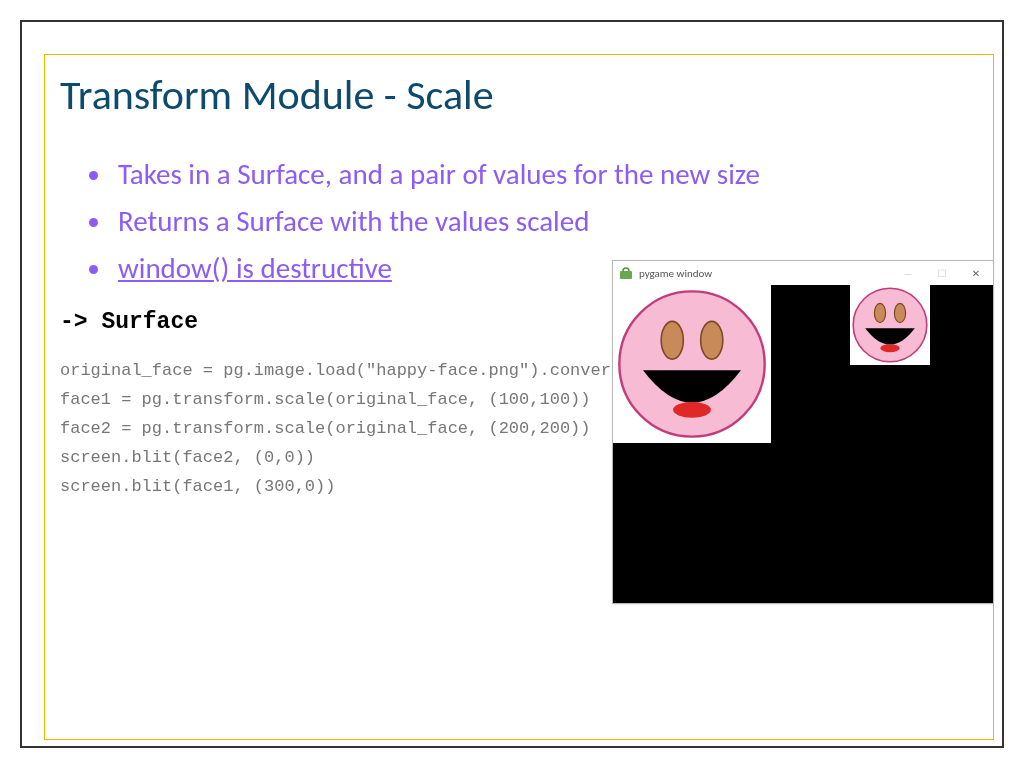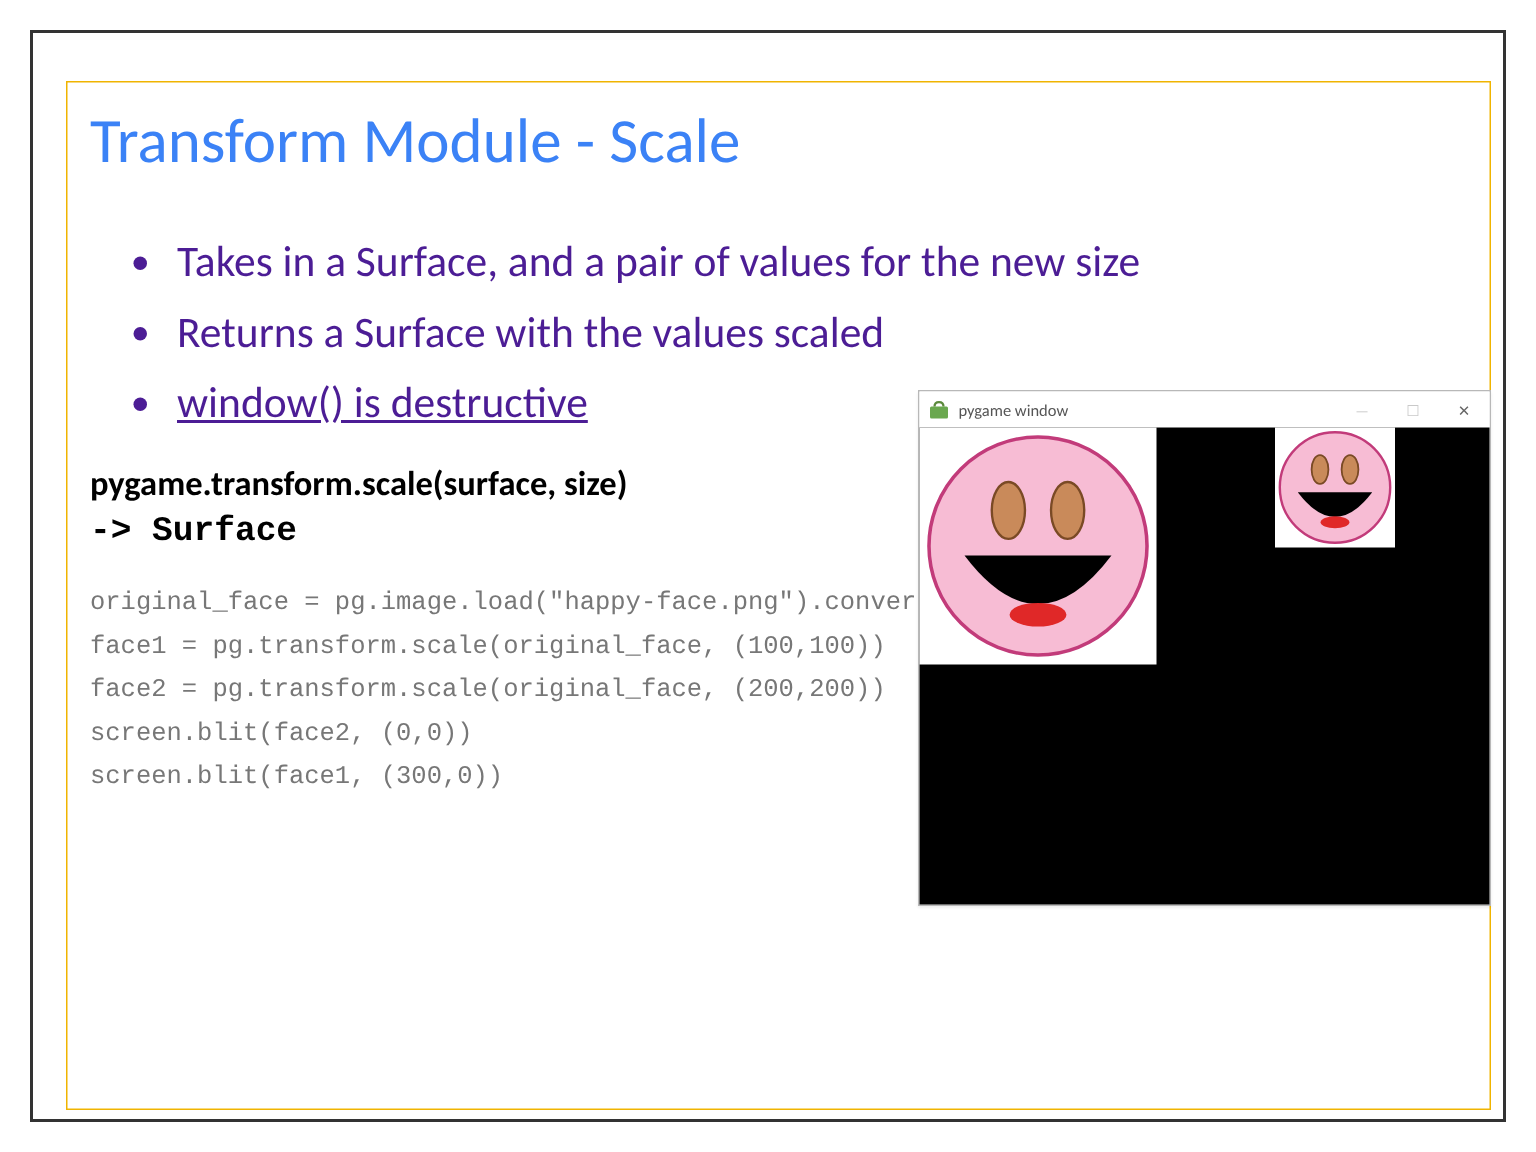--- a/index.html
+++ b/index.html
@@ -38,29 +38,29 @@
     left: 60px;
     top: 72px;
     right: 50px;
     bottom: 44px;
   }
   h1.title {
     margin: 0 0 34px 0;
     font-weight: 400;
     font-size: 42px;
     line-height: 1.1;
-    color: #3b82f6;
+    color: #0c4a6e;
     letter-spacing: 0px;
   }
   ul.bullets {
     margin: 0 0 18px 0;
     padding-left: 54px;
     font-size: 29px;
     line-height: 1.55;
-    color: #4c1d95;
+    color: #8b5cf6;
     list-style-type: disc;
   }
   ul.bullets li { padding-left: 4px; margin-bottom: 2px; }
   .bullet-underline { text-decoration: underline; }
   .sig {
     font-size: 23px;
     font-weight: 700;
     margin: 8px 0 2px 0;
   }
   .sig2 {
@@ -140,21 +140,20 @@
 
 <div class="slide">
   <h1 class="title">Transform Module - Scale</h1>
 
   <ul class="bullets">
     <li>Takes in a Surface, and a pair of values for the new size</li>
     <li>Returns a Surface with the values scaled</li>
     <li><span class="bullet-underline">window() is destructive</span></li>
   </ul>
 
-  <div class="sig">pygame.transform.scale(surface, size)</div>
   <div class="sig2">-&gt; Surface</div>
 
   <div class="code">original_face = pg.image.load("happy-face.png").convert()
 face1 = pg.transform.scale(original_face, (100,100))
 face2 = pg.transform.scale(original_face, (200,200))
 screen.blit(face2, (0,0))
 screen.blit(face1, (300,0))</div>
 </div>
 
 <div class="pygame-window">

